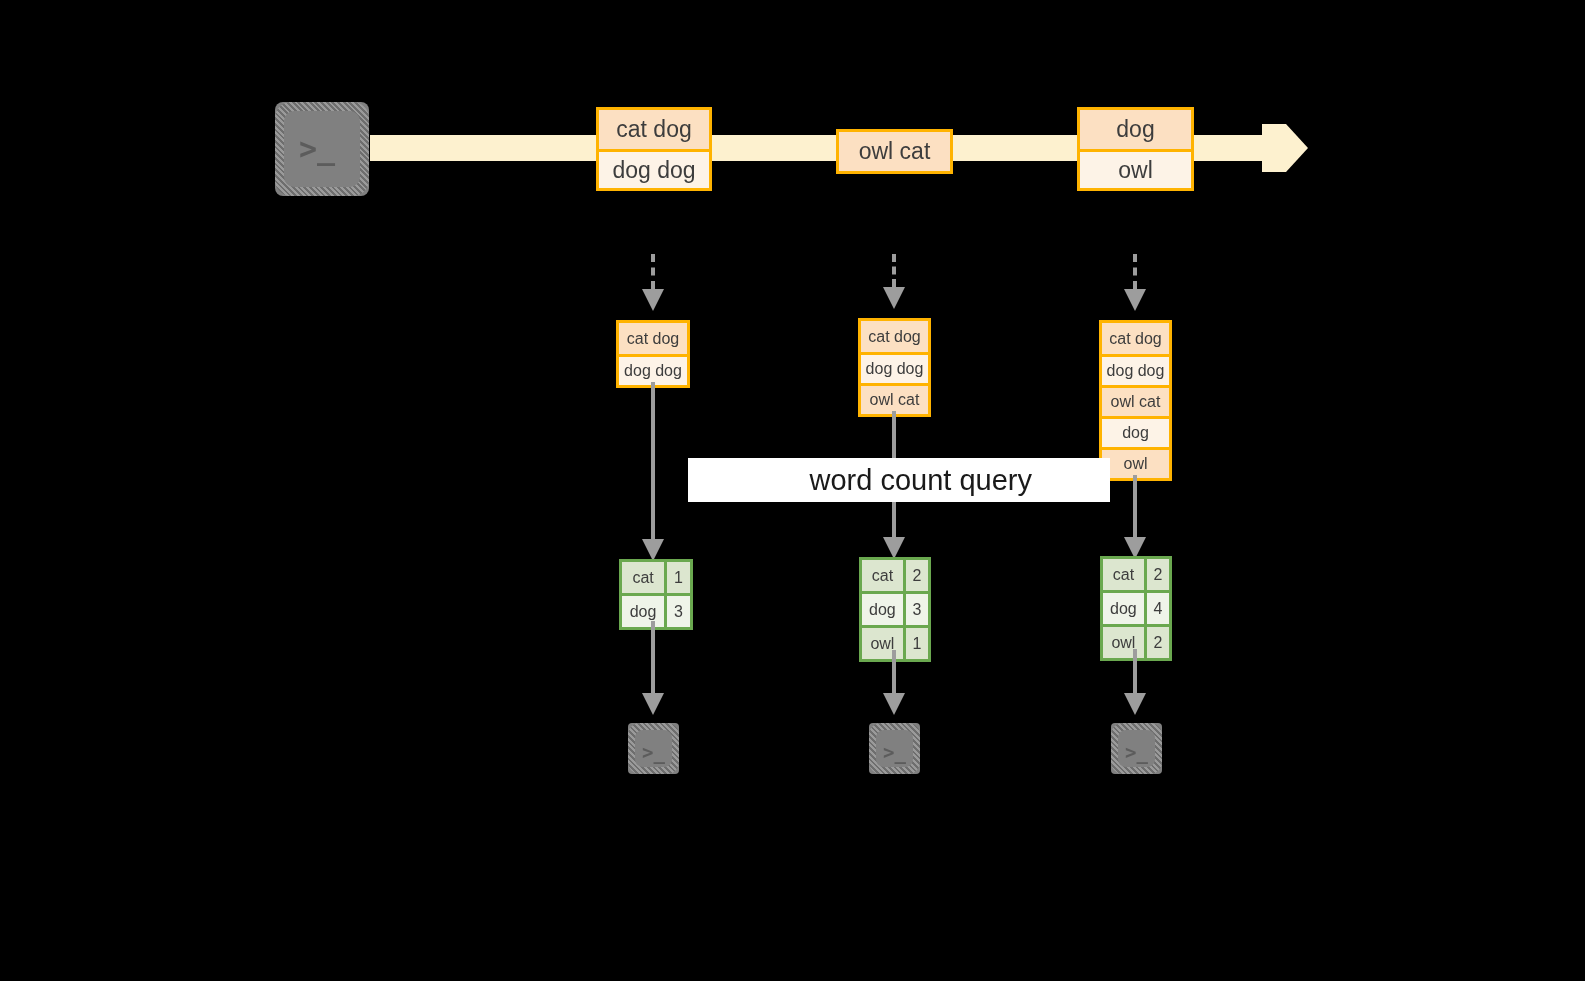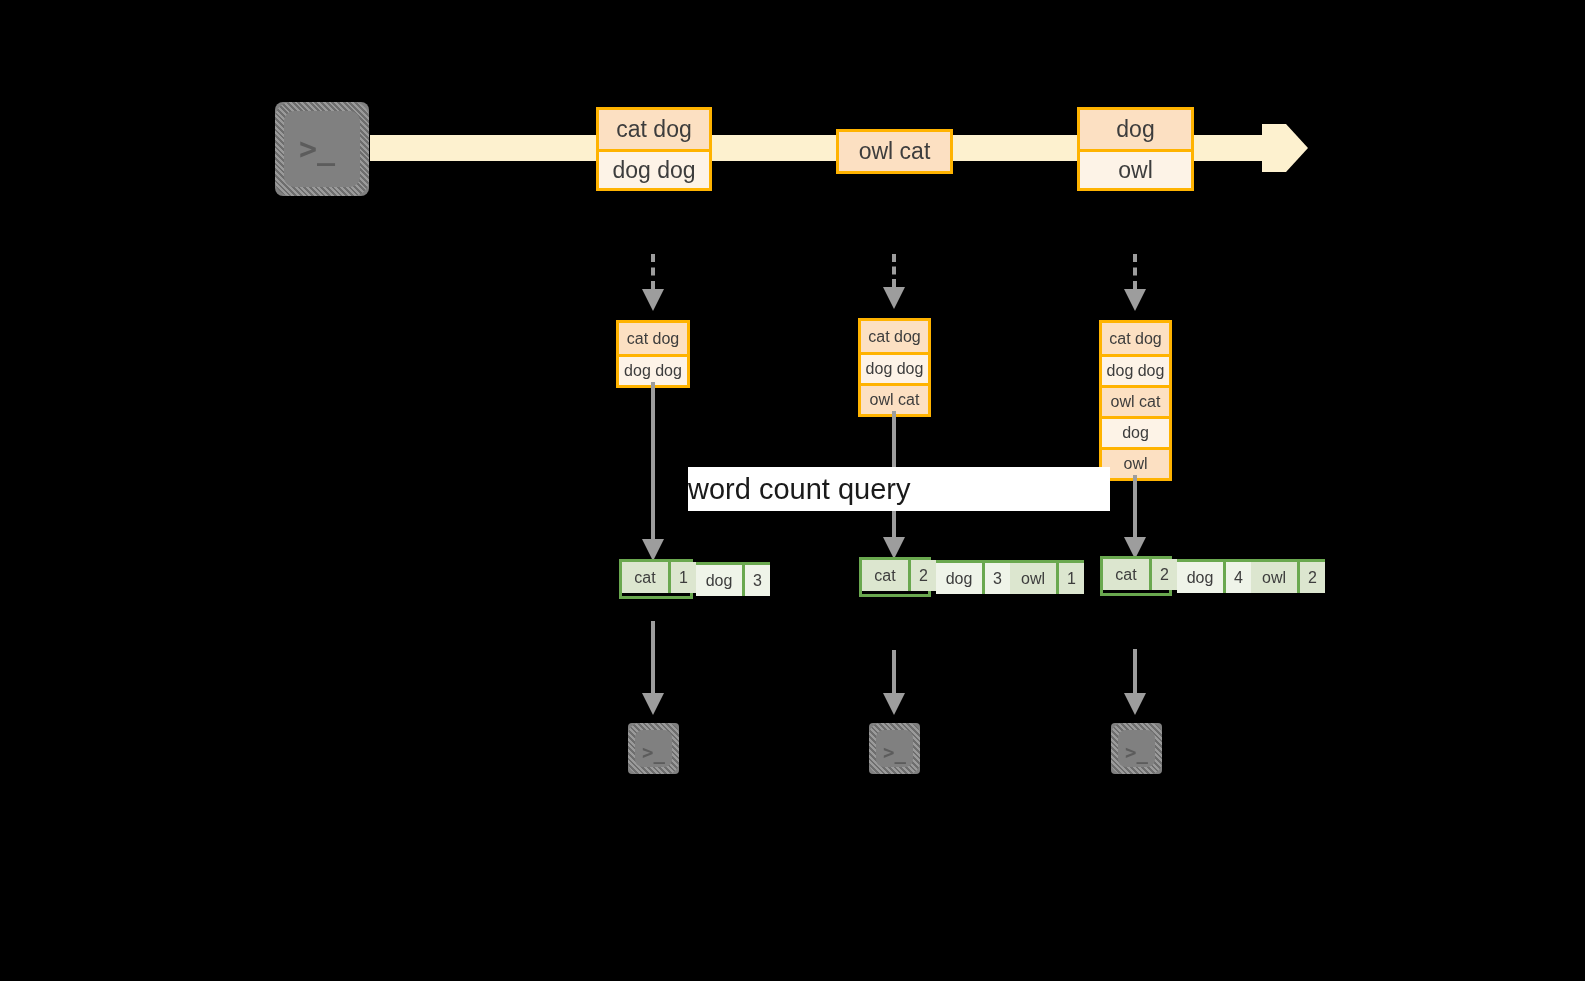--- a/index.html
+++ b/index.html
@@ -88,21 +88,21 @@
 
   
   .mid-box { font-size: 16px; }
   .mid-box .row { height: 31px; }
 
   
   .gtable {
     border: 3px solid #6aa84f;
     box-sizing: border-box;
     display: flex;
-    flex-direction: row;
+    flex-direction: column;
     font-size: 16px;
   }
   .gtable .grow {
     display: flex;
     flex: 1 1 auto;
     height: 31px;
   }
   .gtable .grow + .grow { border-top: 3px solid #6aa84f; }
   .gtable .gcell {
     display: flex;
@@ -132,22 +132,22 @@
     border-left: 11px solid transparent;
     border-right: 11px solid transparent;
     border-top: 22px solid #9d9d9d;
   }
 
   
   .label-band {
     background: #ffffff;
     display: flex;
     align-items: center;
-    box-sizing: border-box;
-    margin-top: 9px;
+    justify-content: flex-end;
+    box-sizing: border-box;
   }
   .label-band span {
     color: #1a1a1a;
     font-size: 29px;
     white-space: nowrap;
     padding-right: 78px;
   }
 </style>
 </head>
 <body>

